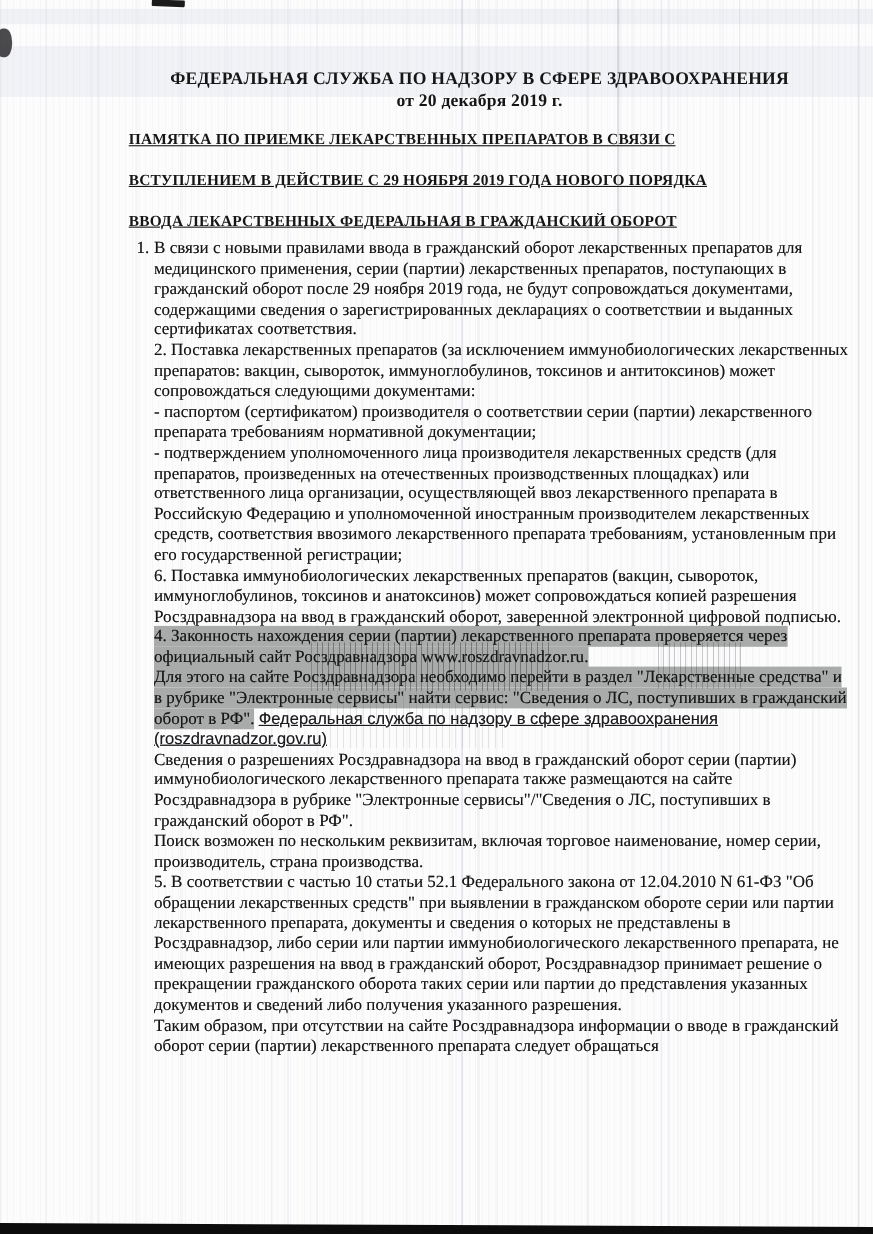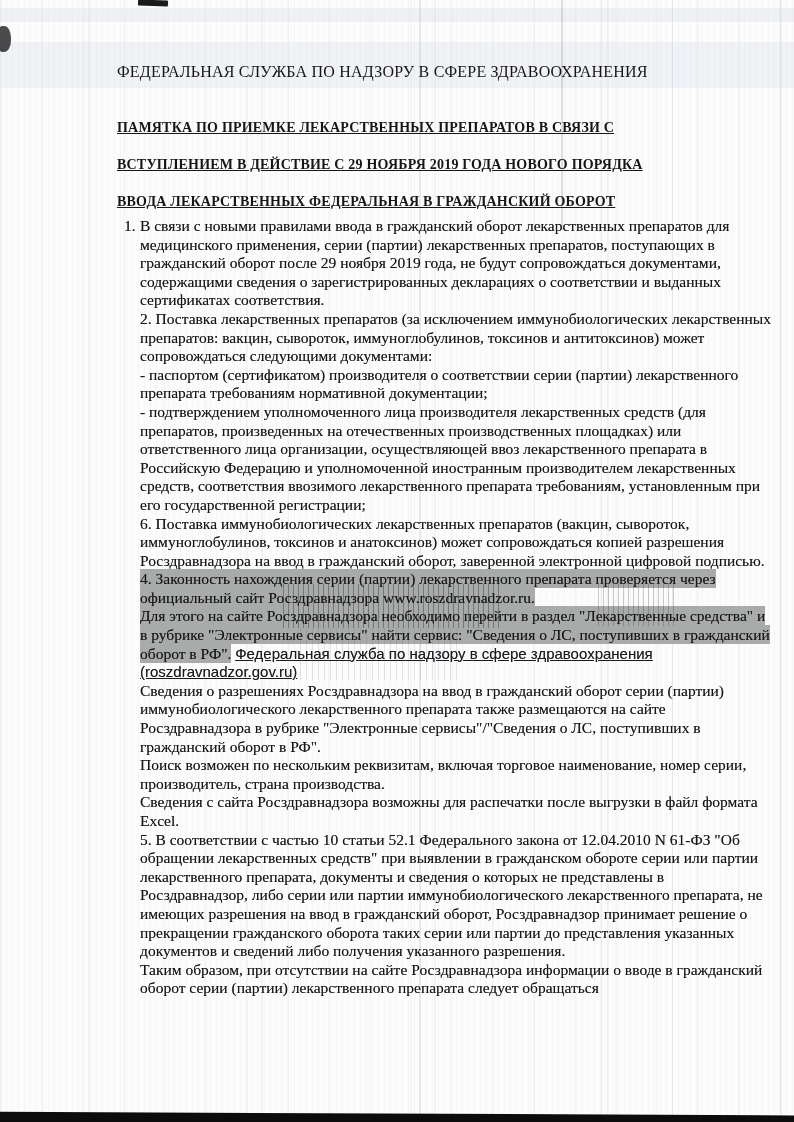--- a/index.html
+++ b/index.html
@@ -42,21 +42,21 @@
   .sl-c{left:601px;width:1px;background:rgba(70,80,110,0.09);}
   .sl-d{left:672px;width:1px;background:rgba(70,80,110,0.08);}
   
   .top-dash{position:absolute;left:138px;top:0;width:30px;height:6px;background:#1b1b1b;border-radius:1px;transform:rotate(2deg);}
   .corner-blob{position:absolute;left:-4px;top:26px;width:15px;height:26px;background:#2c2c2e;border-radius:45%;opacity:.85;}
   .bottom-band{
     position:absolute;left:0;bottom:0;width:100%;height:12px;background:#0c0c0c;
     clip-path:polygon(0 15%, 100% 45%, 100% 100%, 0 100%);
   }
   
-  .header{position:absolute;left:117px;top:62px;width:660px;font-weight:normal;font-size:16px;line-height:19.5px;letter-spacing:.2px;}
+  .header{position:absolute;left:106px;top:62px;width:660px;font-weight:bold;font-size:16px;line-height:19.5px;letter-spacing:.2px;text-align:center;}
   .title{position:absolute;left:117px;top:109px;width:672px;font-weight:bold;font-size:14px;line-height:37px;letter-spacing:.2px;text-decoration:underline;}
   .body-text{position:absolute;left:140px;top:217px;width:633px;font-size:15.5px;line-height:18.6px;}
   .body-text p{margin:0;text-shadow:0 0 .4px rgba(10,10,10,.5);}
   .marker{position:absolute;left:-16px;}
   mark{background:#a9abab;color:inherit;padding:1px 0;}
   .doclink{
     font-family:"Liberation Sans","DejaVu Sans",sans-serif;
     font-size:15px;color:#1b1b1e;text-decoration:underline;cursor:pointer;
   }
 </style>
@@ -70,20 +70,21 @@
   <div class="tint-band band-top"></div>
   <div class="streak-line sl-a"></div>
   <div class="streak-line sl-b"></div>
   <div class="streak-line sl-c"></div>
   <div class="streak-line sl-d"></div>
   <div class="top-dash"></div>
   <div class="corner-blob"></div>
 
   <div class="header">
     <div>ФЕДЕРАЛЬНАЯ СЛУЖБА ПО НАДЗОРУ В СФЕРЕ ЗДРАВООХРАНЕНИЯ</div>
+    <div>от 20 декабря 2019 г.</div>
   </div>
 
   <div class="title">
     <div>ПАМЯТКА ПО ПРИЕМКЕ ЛЕКАРСТВЕННЫХ ПРЕПАРАТОВ В СВЯЗИ С</div>
     <div>ВСТУПЛЕНИЕМ В ДЕЙСТВИЕ С 29 НОЯБРЯ 2019 ГОДА НОВОГО ПОРЯДКА</div>
     <div>ВВОДА ЛЕКАРСТВЕННЫХ ФЕДЕРАЛЬНАЯ В ГРАЖДАНСКИЙ ОБОРОТ</div>
   </div>
 
   <div class="body-text">
     <p style="position:relative;">
@@ -95,21 +96,20 @@
     <p>6. Поставка иммунобиологических лекарственных препаратов (вакцин, сывороток, иммуноглобулинов, токсинов и анатоксинов) может сопровождаться копией разрешения Росздравнадзора на ввод в гражданский оборот, заверенной электронной цифровой подписью.</p>
     <p>
       <mark>4. Законность нахождения серии (партии) лекарственного препарата проверяется через официальный сайт Росздравнадзора www.roszdravnadzor.ru.</mark>
     </p>
     <p>
       <mark>Для этого на сайте Росздравнадзора необходимо перейти в раздел "Лекарственные средства" и в рубрике "Электронные сервисы" найти сервис: "Сведения о ЛС, поступивших в гражданский оборот в РФ".</mark>
       <span class="doclink">Федеральная служба по надзору в сфере здравоохранения (roszdravnadzor.gov.ru)</span>
     </p>
     <p>Сведения о разрешениях Росздравнадзора на ввод в гражданский оборот серии (партии) иммунобиологического лекарственного препарата также размещаются на сайте Росздравнадзора в рубрике "Электронные сервисы"/"Сведения о ЛС, поступивших в гражданский оборот в РФ".</p>
     <p>Поиск возможен по нескольким реквизитам, включая торговое наименование, номер серии, производитель, страна производства.</p>
-    <p>Сведения с сайта Росздравнадзора возможны для распечатки после выгрузки в файл формата Excel.</p>
     <p>5. В соответствии с частью 10 статьи 52.1 Федерального закона от 12.04.2010 N 61-ФЗ "Об обращении лекарственных средств" при выявлении в гражданском обороте серии или партии лекарственного препарата, документы и сведения о которых не представлены в Росздравнадзор, либо серии или партии иммунобиологического лекарственного препарата, не имеющих разрешения на ввод в гражданский оборот, Росздравнадзор принимает решение о прекращении гражданского оборота таких серии или партии до представления указанных документов и сведений либо получения указанного разрешения.</p>
     <p>Таким образом, при отсутствии на сайте Росздравнадзора информации о вводе в гражданский оборот серии (партии) лекарственного препарата следует обращаться</p>
   </div>
 
   <div class="dark-streaks-1"></div>
   <div class="dark-streaks-2"></div>
   <div class="dark-streaks-3"></div>
   <div class="bottom-band"></div>
 
 </div>

